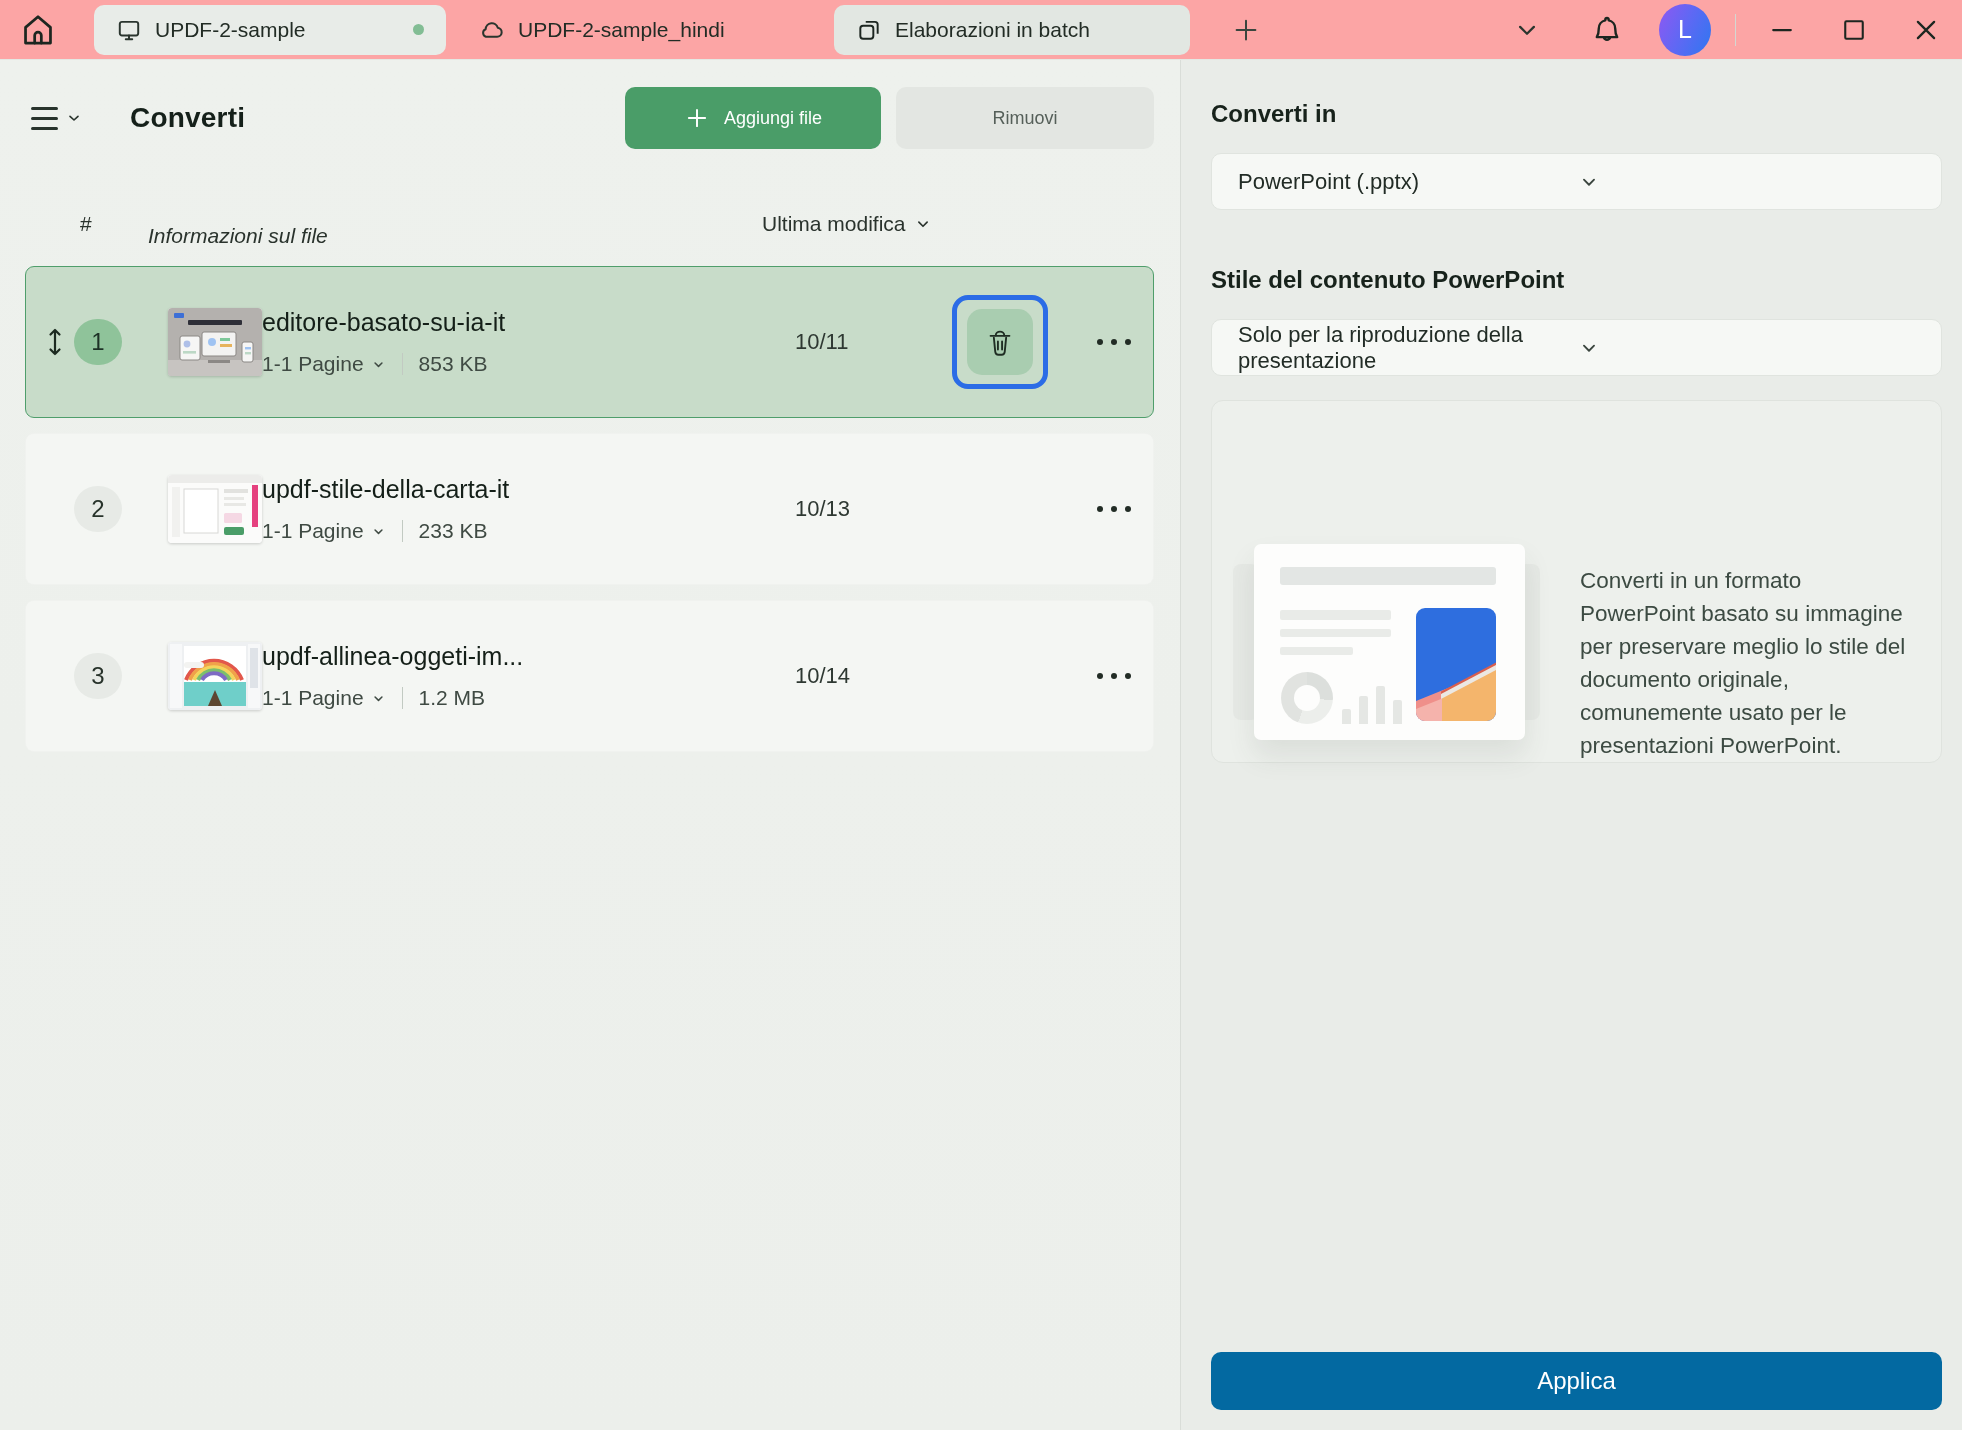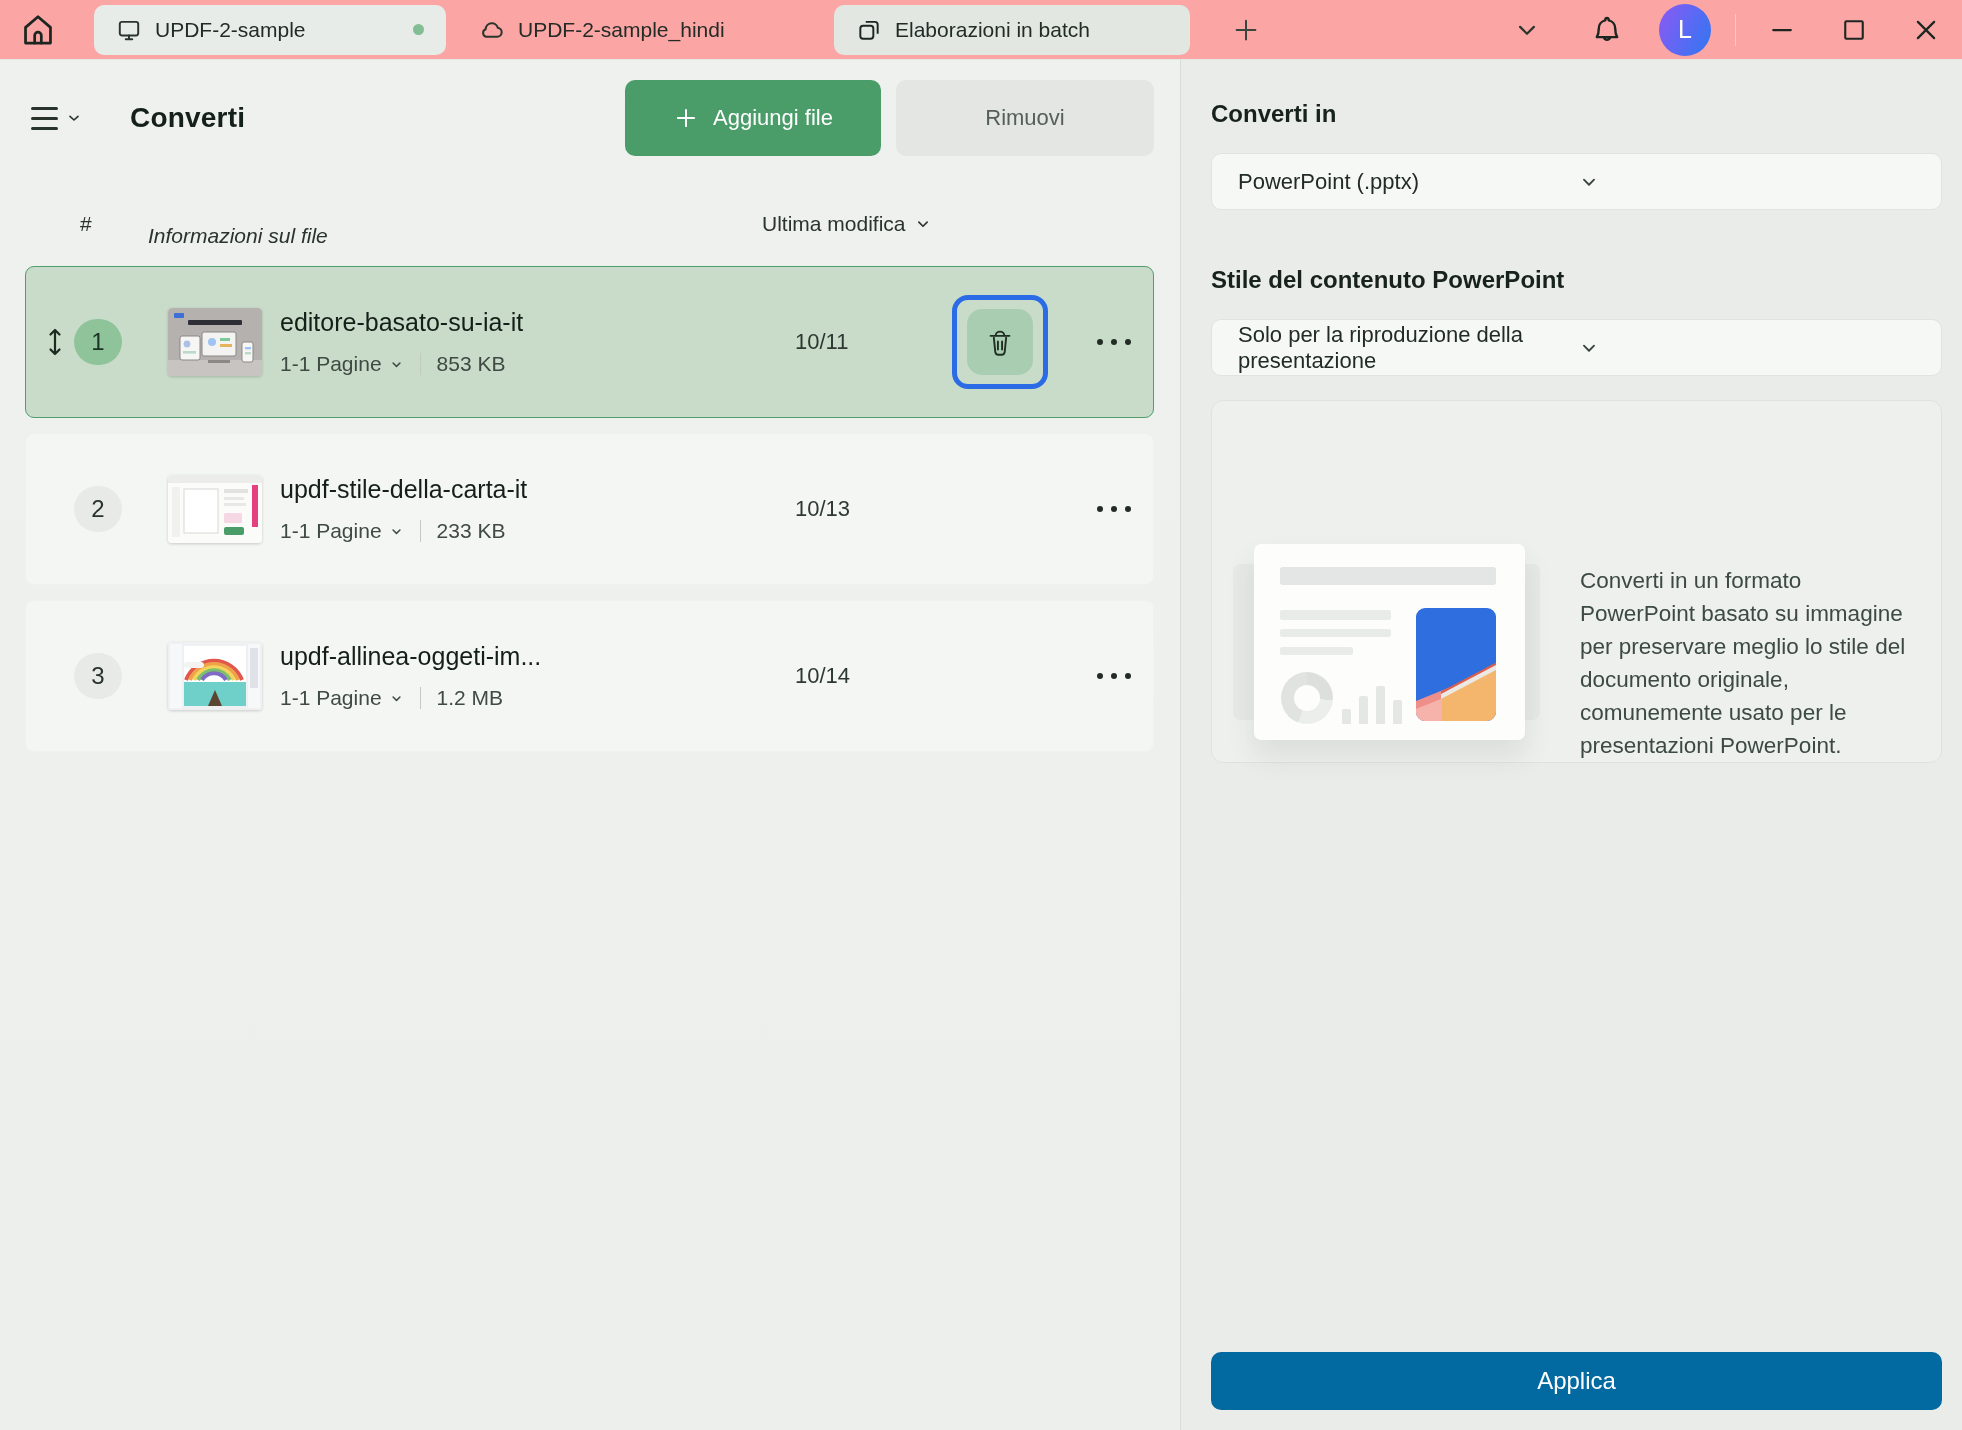--- a/index.html
+++ b/index.html
@@ -35,41 +35,41 @@
   .left { width:1180px; background:linear-gradient(180deg,#eef1ed, #ecefeb); padding:0 26px 0 25px; }
   .right { width:782px; background:#e9ece8; border-left:1px solid #d9ddd8;
     padding:0 20px 0 30px; display:flex; flex-direction:column; }
 
   
   .left-header { height:90px; display:flex; align-items:center; padding-top:26px; }
   .menu-btn { display:flex; align-items:center; gap:8px; cursor:pointer; margin-left:6px; }
   .menu-lines { display:flex; flex-direction:column; gap:7px; }
   .menu-lines i { display:block; width:27px; height:3px; background:#28332c; border-radius:2px; }
   .page-title { font-size:28px; font-weight:bold; color:#15201a; margin-left:48px; letter-spacing:.2px; }
-  .btn { border:none; border-radius:10px; height:76px; font-size:22px; cursor:pointer;
+  .btn { border:none; border-radius:10px; height:62px; font-size:18px; cursor:pointer;
     display:flex; align-items:center; justify-content:center; font-family:inherit; }
   .btn-add { width:256px; background:#4a9d68; color:#fff; margin-left:auto; gap:14px; }
   .btn-remove { width:258px; background:#e3e6e2; color:#555f59; margin-left:15px; }
 
   
   .table-header { position:relative; height:32px; margin-top:60px; font-size:21px; color:#2a332d; }
   .th-index { position:absolute; left:55px; top:2px; }
   .th-info  { position:absolute; left:123px; top:14px;font-style:italic; }
   .th-mod   { position:absolute; left:697px; top:2px; display:flex; align-items:center; gap:8px; cursor:pointer;margin-left:40px; }
   .rows { margin-top:24px; display:flex; flex-direction:column; gap:15px; }
   .row { height:152px; border-radius:9px; background:#f4f6f3; border:1.5px solid rgba(0,0,0,0.015);
     display:flex; align-items:center; padding-left:16px; cursor:pointer; }
   .row.selected { background:#c8dcc9; border:1.5px solid #4f9e6b; }
   .cell-arrow { width:26px; display:flex; justify-content:center; }
   .pill { width:48px; height:46px; border-radius:24px; margin-left:6px; flex:none;
     display:flex; align-items:center; justify-content:center; font-size:24px; color:#28332b; background:#e7eae6; }
   .row.selected .pill { background:#8fc39a; color:#1d3226; }
   .thumb { width:94px; height:68px; margin-left:46px; flex:none; border-radius:4px; overflow:hidden;
     box-shadow:0 1px 3px rgba(0,0,0,.18); background:#fff; }
-  .meta { flex:1; margin-left:18px; min-width:0; }
+  .meta { flex:1; min-width:0; }
   .fname { font-size:25px; color:#141f18; }
   .sub { display:flex; align-items:center; margin-top:15px; font-size:21px; color:#3f4a43; }
   .pages { display:flex; align-items:center; gap:7px; cursor:pointer; }
   .sub-sep { width:1px; height:22px; background:#c2cac2; margin:0 16px; }
   .cell-date { width:130px; font-size:22px; color:#2e3832; }
   .cell-action { width:150px; display:flex; justify-content:center; }
   .trash-ring { width:96px; height:94px; border:5px solid #2b6ce6; border-radius:16px;
     display:flex; align-items:center; justify-content:center; cursor:pointer; }
   .trash-inner { width:66px; height:66px; border-radius:15px; background:#a9cdb0;
     display:flex; align-items:center; justify-content:center; }

